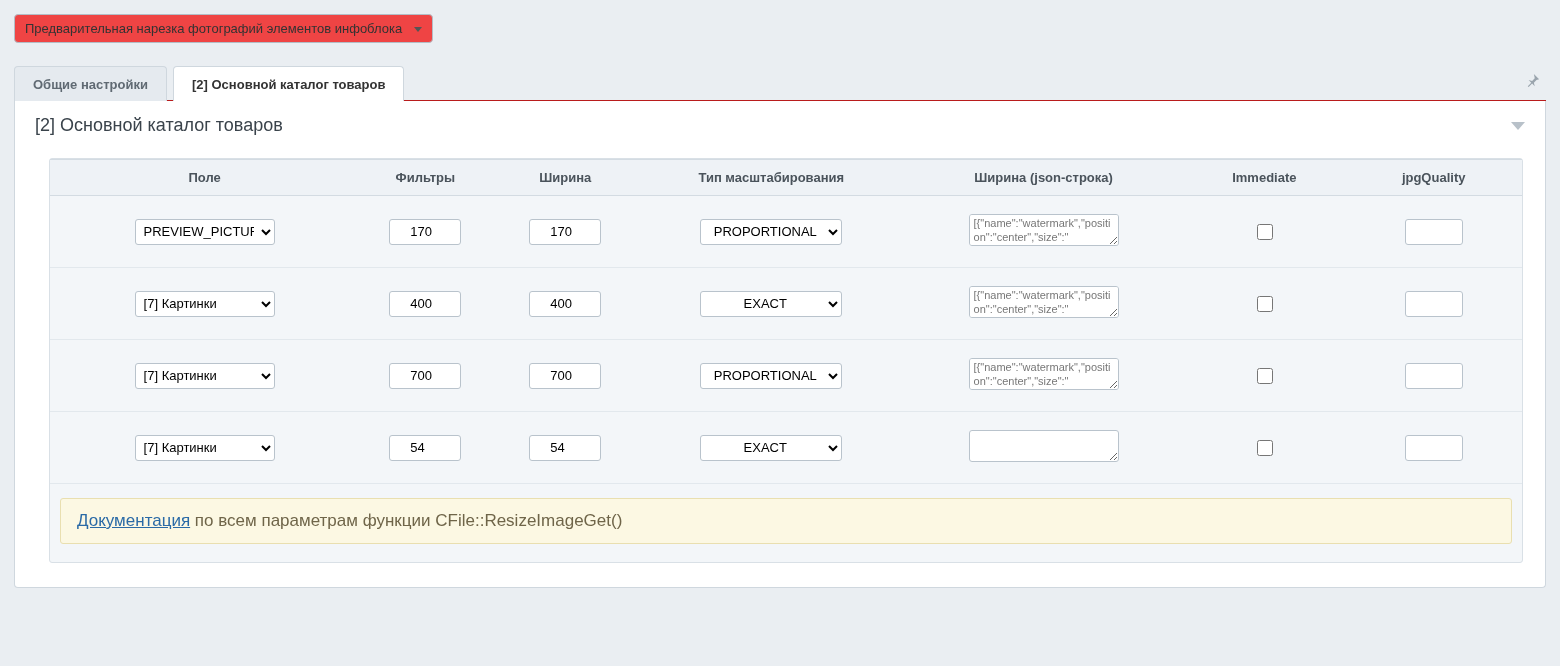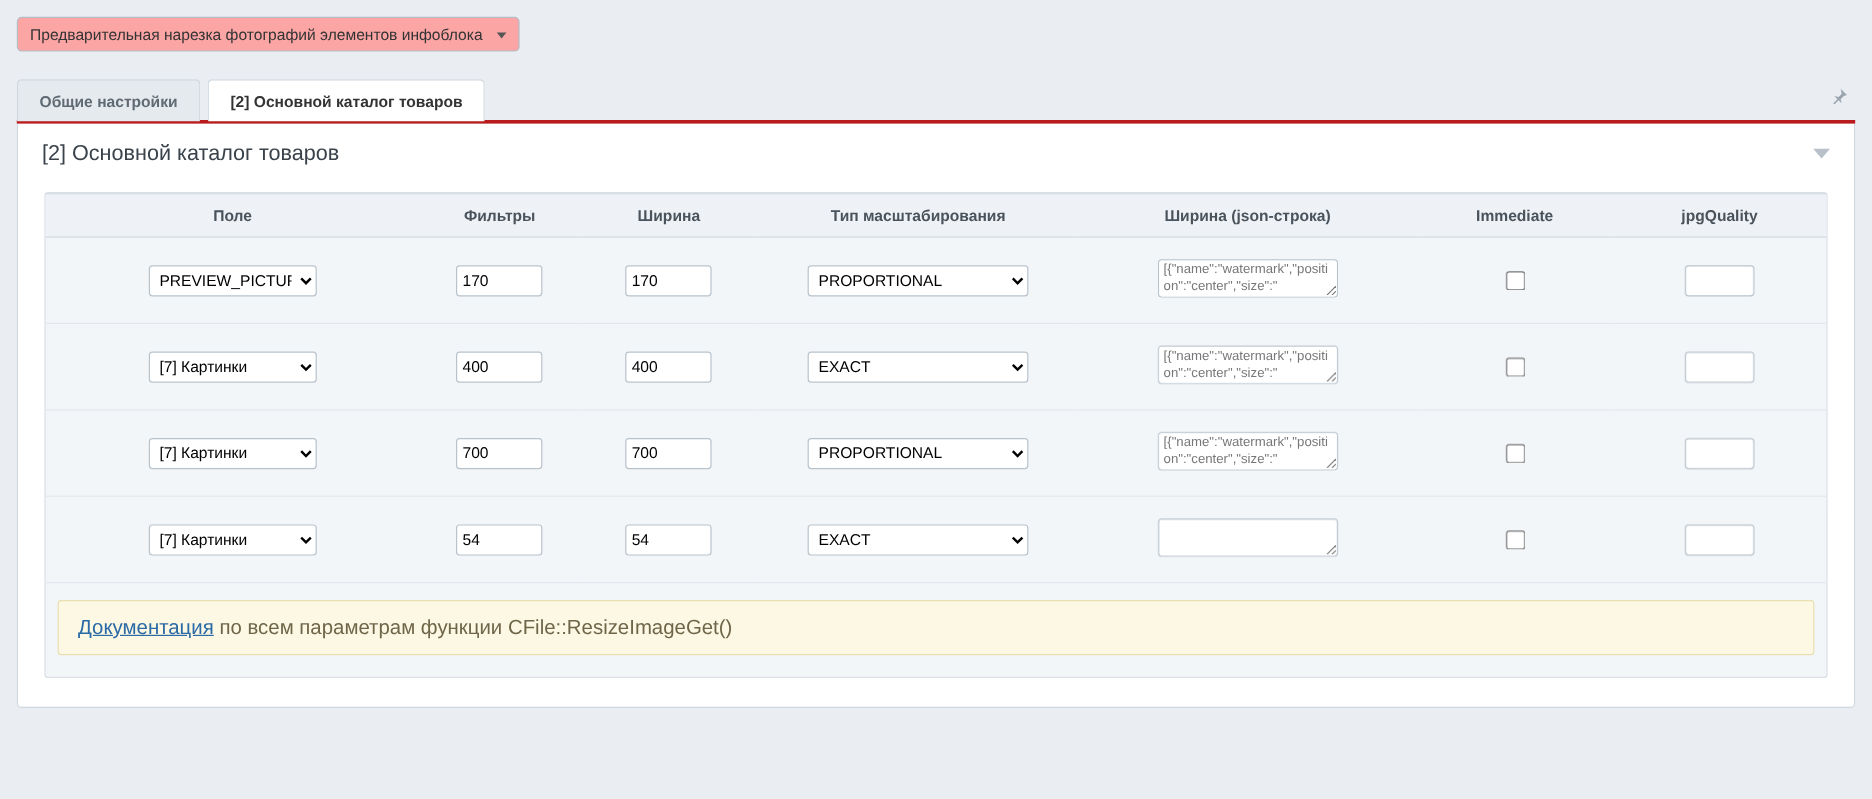--- a/index.html
+++ b/index.html
@@ -6,38 +6,38 @@
   body {
     margin: 0;
     padding: 14px;
     background: #eaeef2;
     font-family: Arial, Helvetica, sans-serif;
     font-size: 13px;
     color: #333;
   }
   .top-select {
     display: inline-block;
-    background: #fca5a5;
+    background: #ef4444;
     border: 1px solid #b3bdc6;
     border-radius: 4px;
     padding: 6px 10px;
     font-size: 13px;
     color: #333;
     cursor: pointer;
     margin-bottom: 22px;
   }
   .top-select .caret {
     display:inline-block; margin-left:8px; position:relative; top:-1px;
     width:0;height:0;border-left:4px solid transparent;border-right:4px solid transparent;border-top:5px solid #555;
   }
   .tab-row {
     position: relative;
     display: flex;
     align-items: flex-start;
-    border-bottom: 3px solid #b91c1c;
+    border-bottom: 1px solid #b91c1c;
   }
   .tab {
     padding: 10px 18px 9px;
     border: 1px solid #cfd7de;
     border-bottom: none;
     border-top-left-radius: 4px;
     border-top-right-radius: 4px;
     margin-right: 6px;
     cursor: pointer;
     color: #606a73;
@@ -80,20 +80,21 @@
     cursor:pointer;
   }
   .panel-body {
     padding: 12px 22px 24px;
   }
   .inner-frame {
     background: #f3f6f9;
     border: 1px solid #d9e0e6;
     border-radius: 3px;
     padding: 0 0 18px 0;
+    margin-left: 12px;
   }
   table.rules {
     width: 100%;
     border-collapse: collapse;
     font-size: 13px;
   }
   table.rules thead th {
     background: #eef2f6;
     border-bottom: 1px solid #d3dbe2;
     border-top: 1px solid #d3dbe2;
@@ -110,28 +111,28 @@
   }
   select.field-select, select.scale-select {
     width: 140px;
     height: 26px;
     border: 1px solid #b9c3cc;
     border-radius: 3px;
     background: #fff;
     font-size: 13px;
     padding: 2px 4px;
   }
-  select.scale-select { width: 184px; }
+  select.scale-select { width: 142px; text-align: center; }
   input.num {
     width: 72px;
     height: 26px;
     border: 1px solid #b9c3cc;
     border-radius: 3px;
     text-align: left;
-    padding: 2px 4px;
+    padding: 2px 20px;
     font-size: 13px;
   }
   textarea.filt {
     width: 150px;
     height: 32px;
     border: 1px solid #b9c3cc;
     border-radius: 3px;
     font-size: 11px;
     color: #777;
     resize: both;

